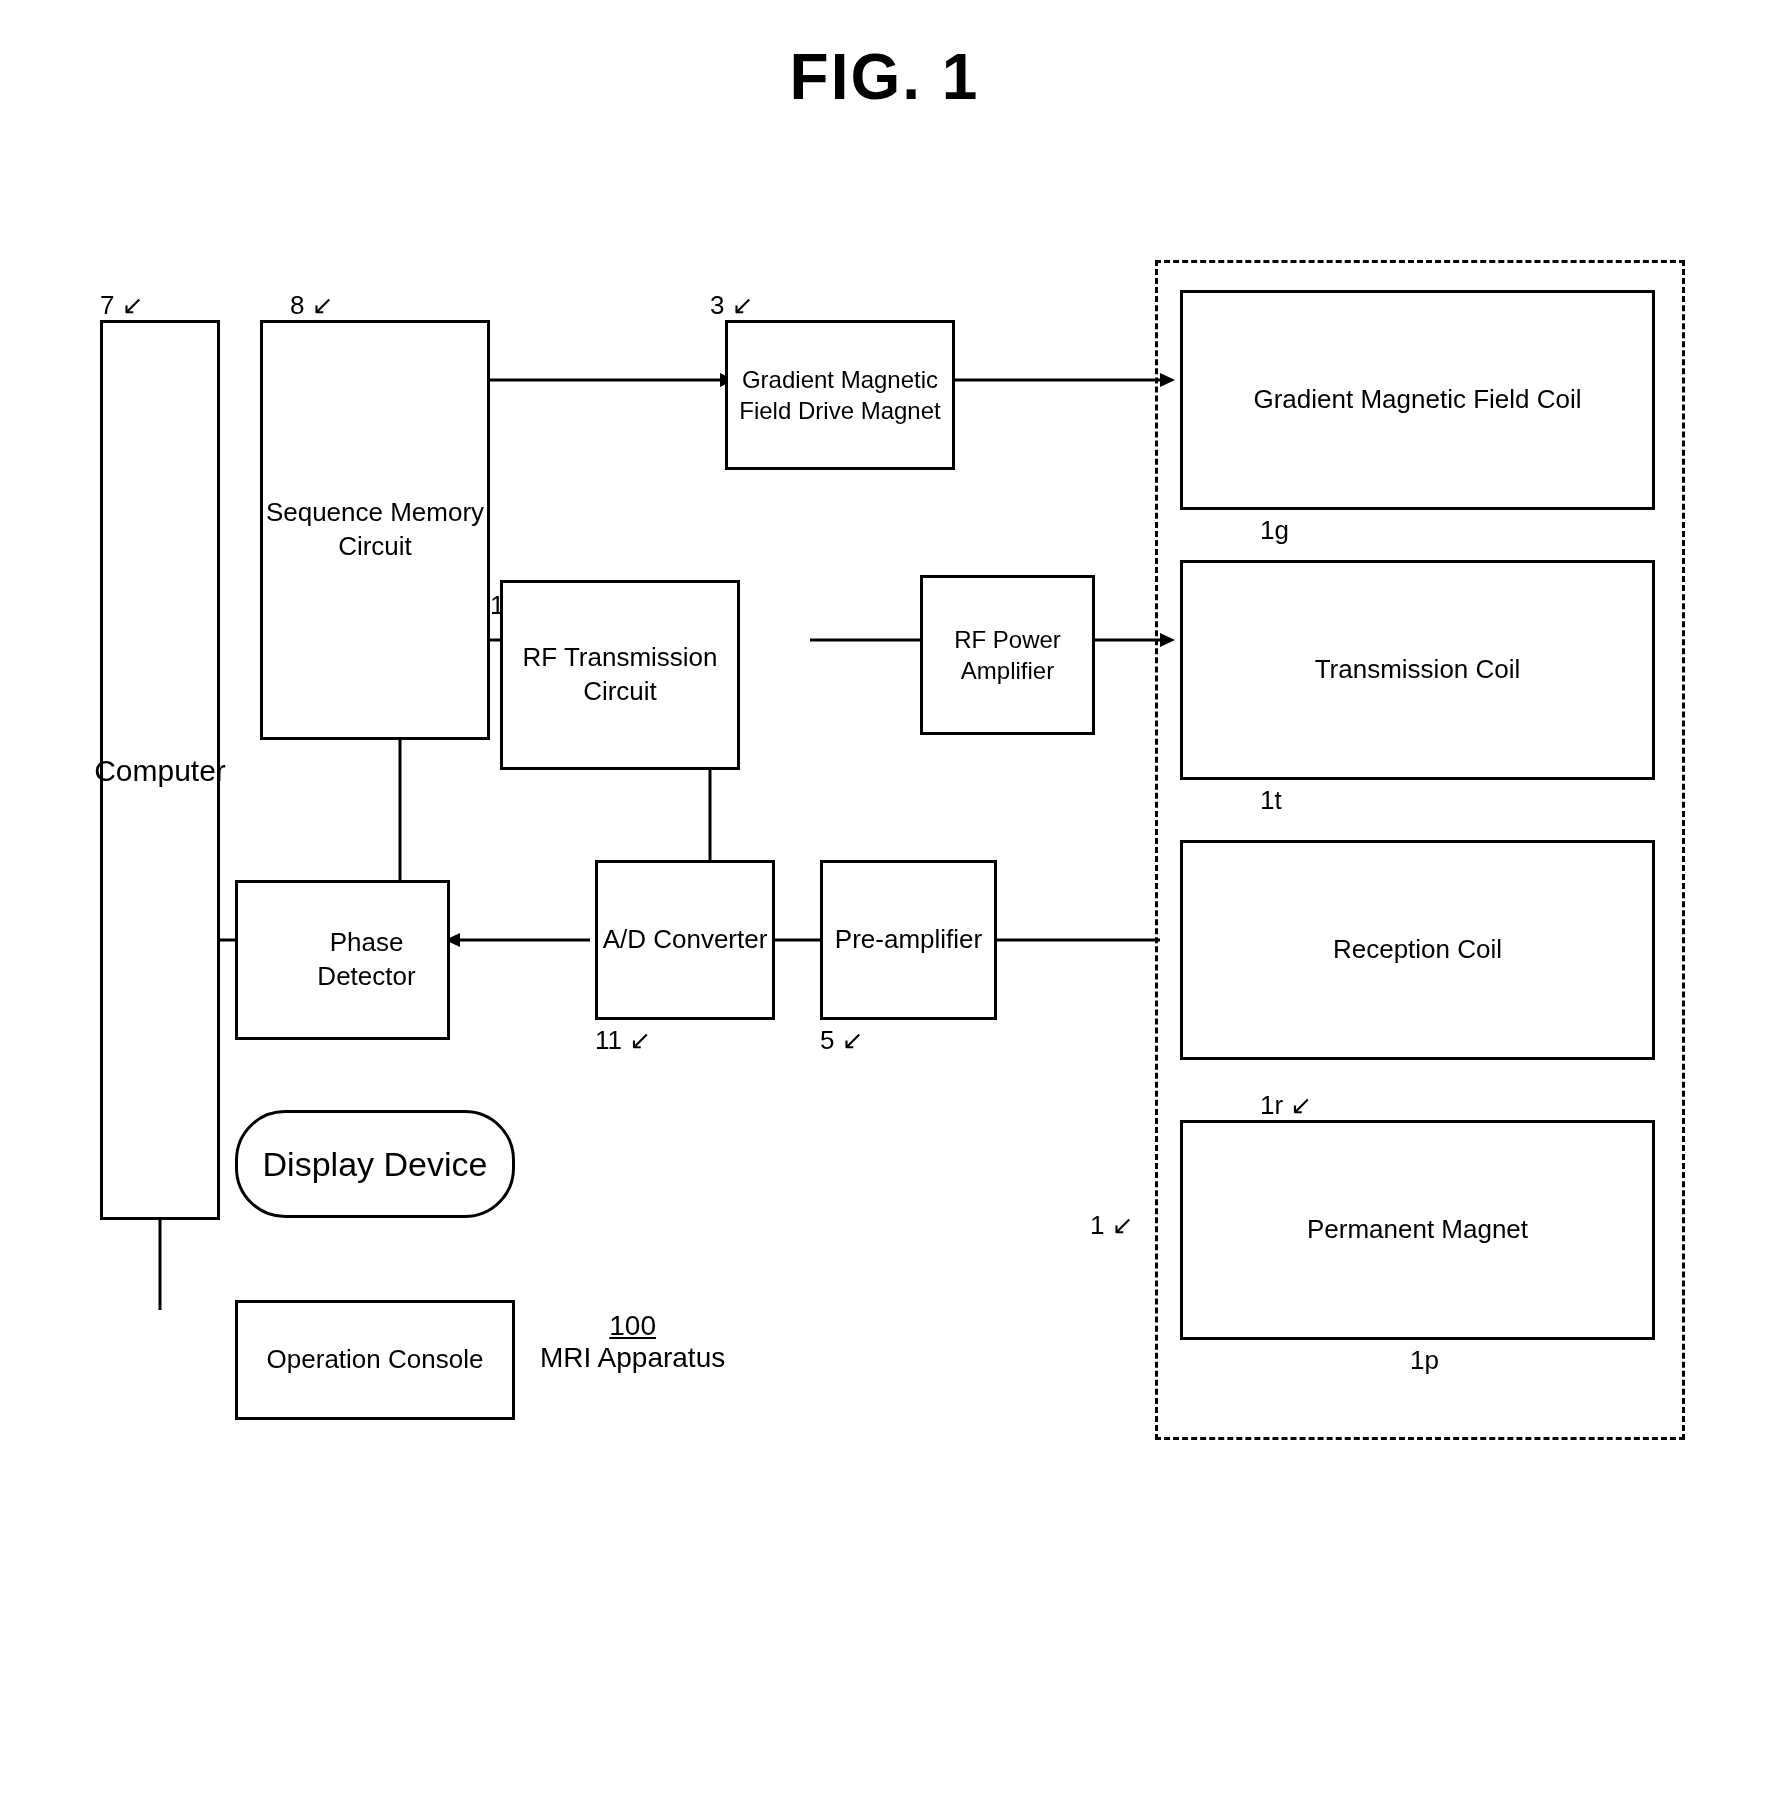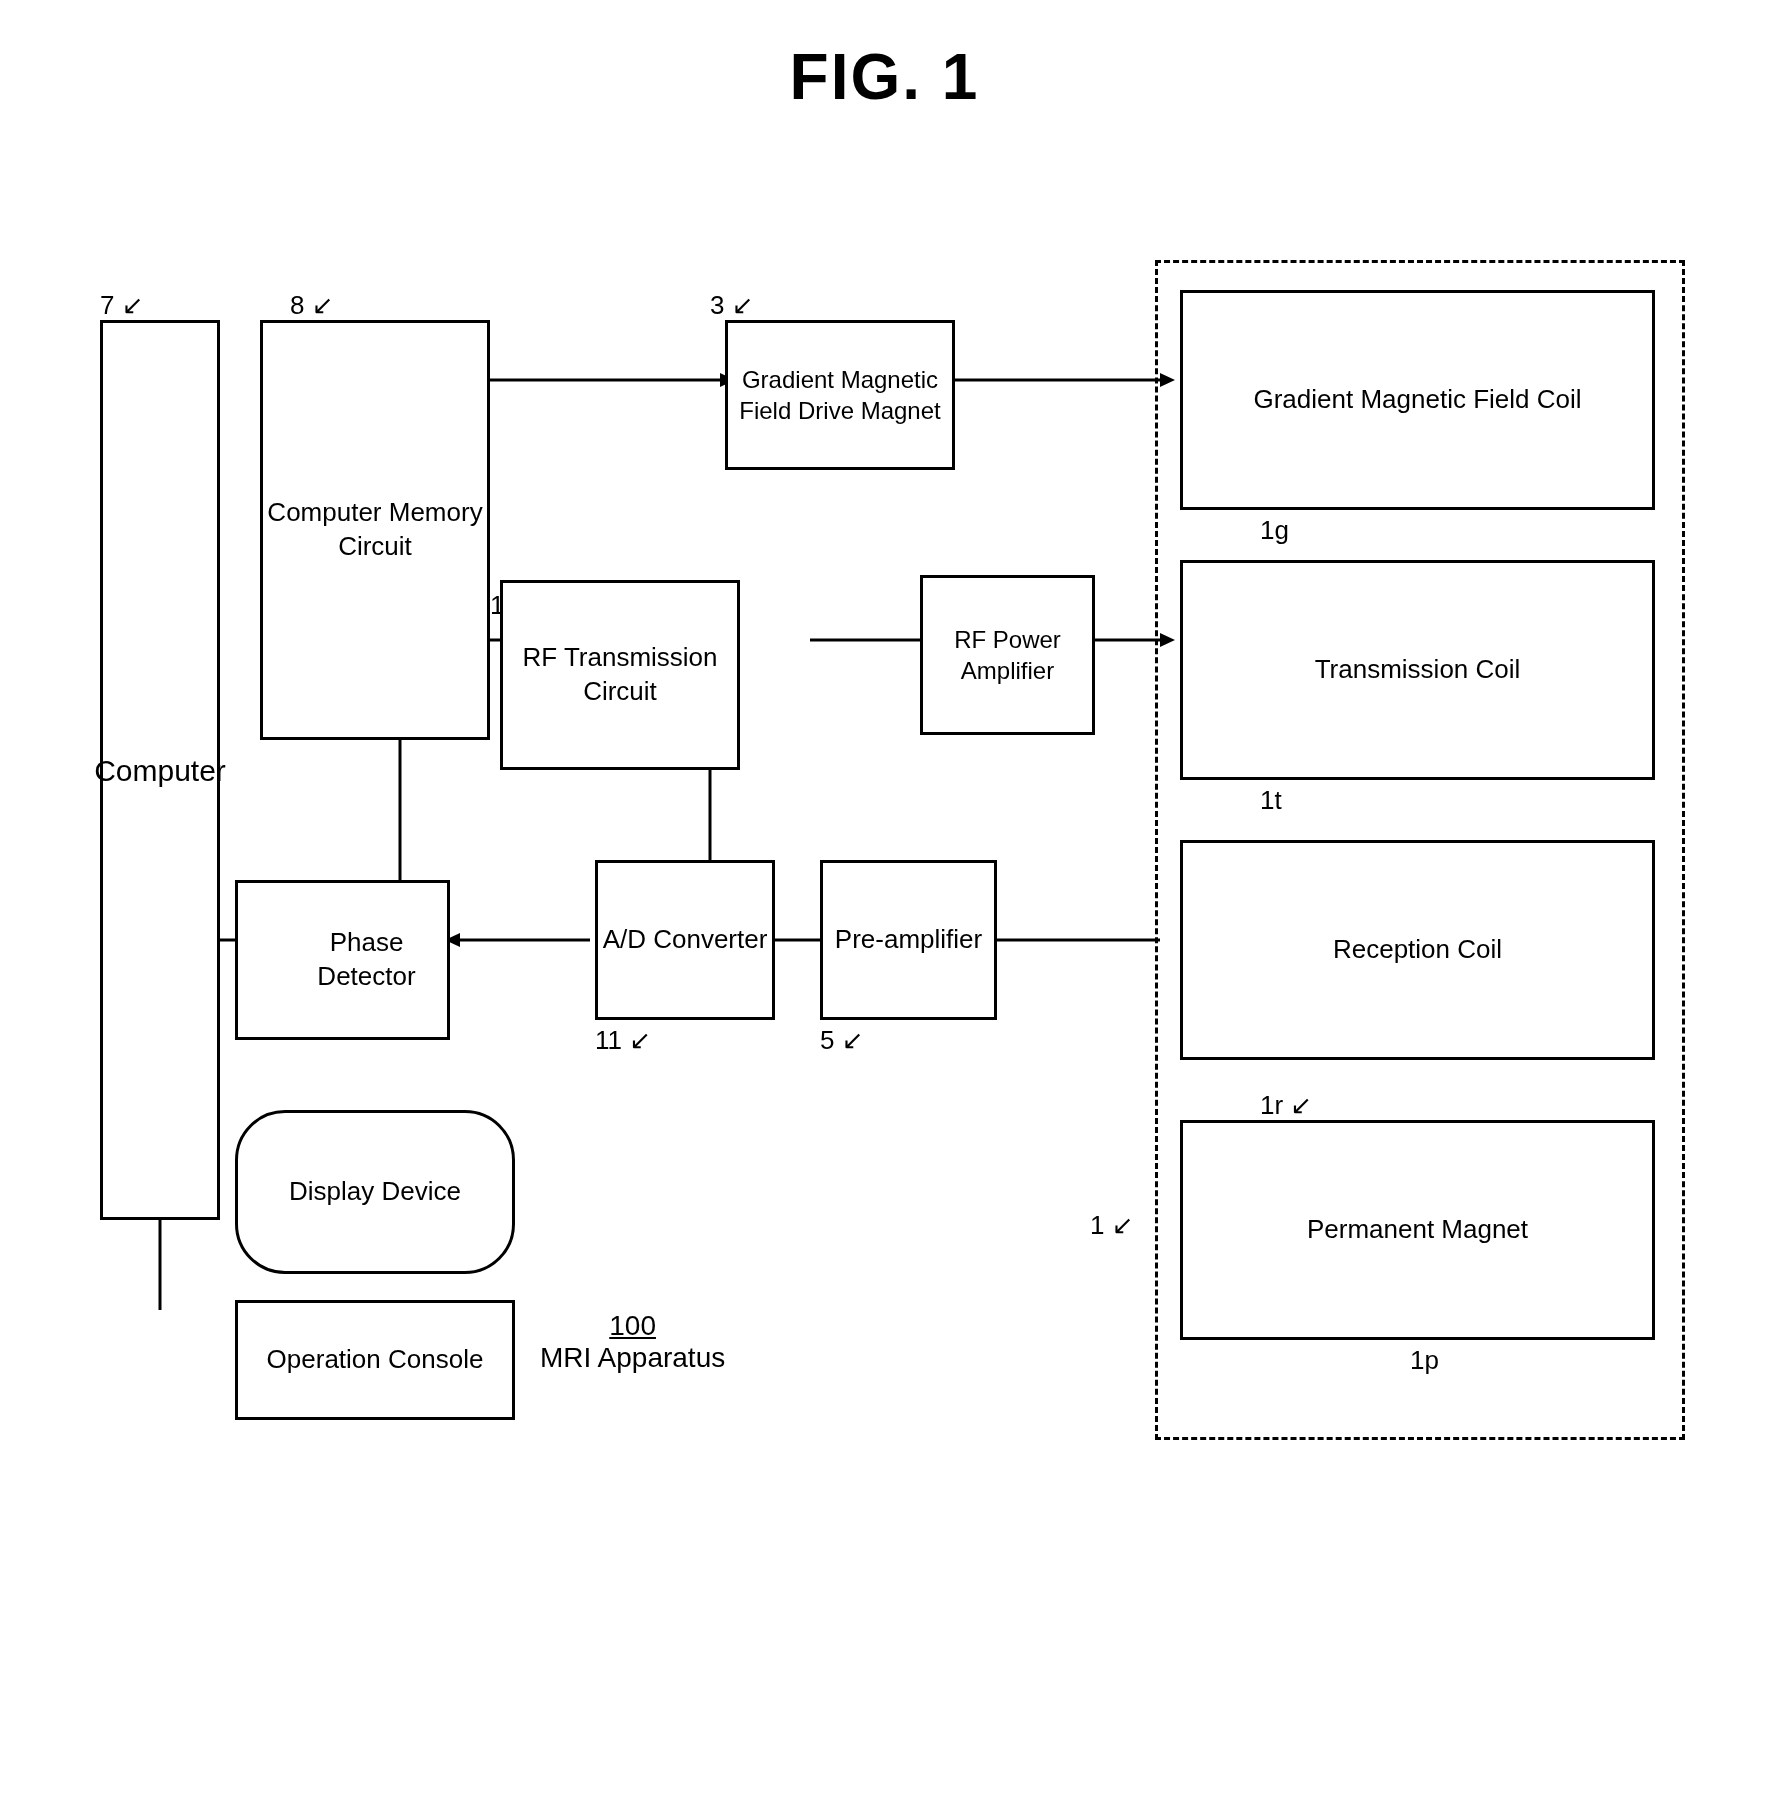--- a/index.html
+++ b/index.html
@@ -119,21 +119,21 @@
 
   <div class="ref-label" style="left:40px; top:130px;">7 ↙</div>
 
   <div class="box" style="left:40px; top:160px; width:120px; height:900px; font-size:30px;">
     <span>Computer</span>
   </div>
 
   <div class="ref-label" style="left:230px; top:130px;">8 ↙</div>
 
   <div class="box" style="left:200px; top:160px; width:230px; height:420px; font-size:26px;">
-    <span>Computer Memory Circuit</span>
+    <span>Sequence Memory Circuit</span>
   </div>
 
   <div class="ref-label" style="left:650px; top:130px;">3 ↙</div>
 
   <div class="box" style="left:665px; top:160px; width:230px; height:150px; font-size:24px;">
     <span>Gradient Magnetic Field Drive Magnet</span>
   </div>
 
   <div class="ref-label" style="left:430px; top:430px;">10 ↙</div>
 
@@ -184,21 +184,21 @@
   </div>
 
   <div class="ref-label" style="left:760px; top:865px;">5 ↙</div>
 
   <div class="box" style="left:760px; top:700px; width:177px; height:160px; font-size:26px;">
     <span>Pre-amplifier</span>
   </div>
 
   <div class="ref-label" style="left:350px; top:990px;">6 ↙</div>
 
-  <div class="box box-rounded" style="left:175px; top:950px; width:280px; height:164px; font-size:26px;">
+  <div class="box box-rounded" style="left:175px; top:950px; width:280px; height:108px; font-size:34px;">
     <span>Display Device</span>
   </div>
 
   <div class="ref-label" style="left:350px; top:1185px;">13 ↙</div>
 
   <div class="box" style="left:175px; top:1140px; width:280px; height:120px; font-size:26px;">
     <span>Operation Console</span>
   </div>
 
   <div style="position:absolute; left:480px; top:1150px; font-size:28px; text-align:center;">

